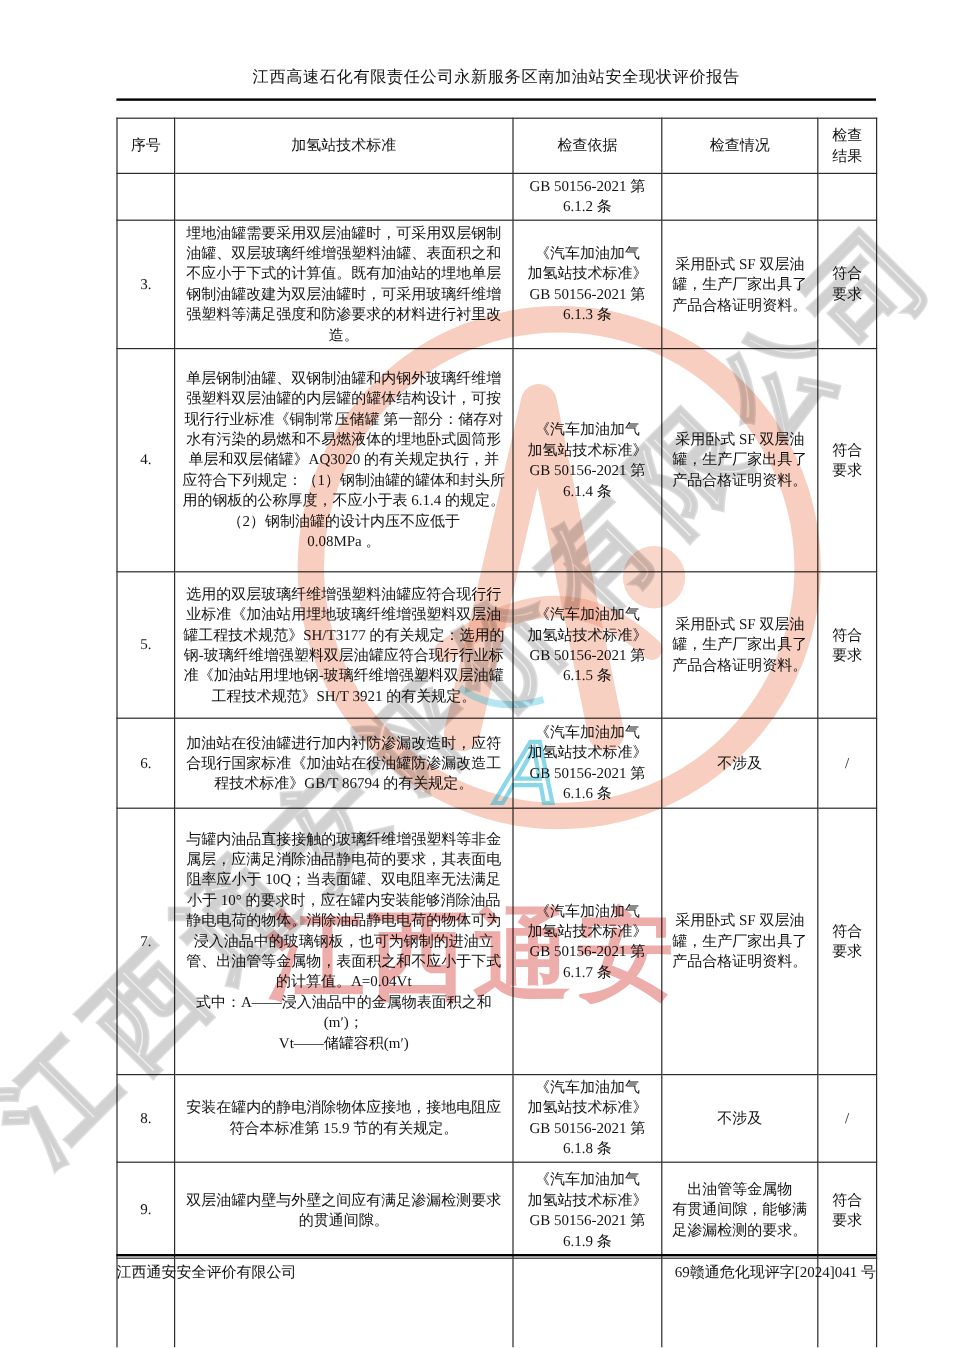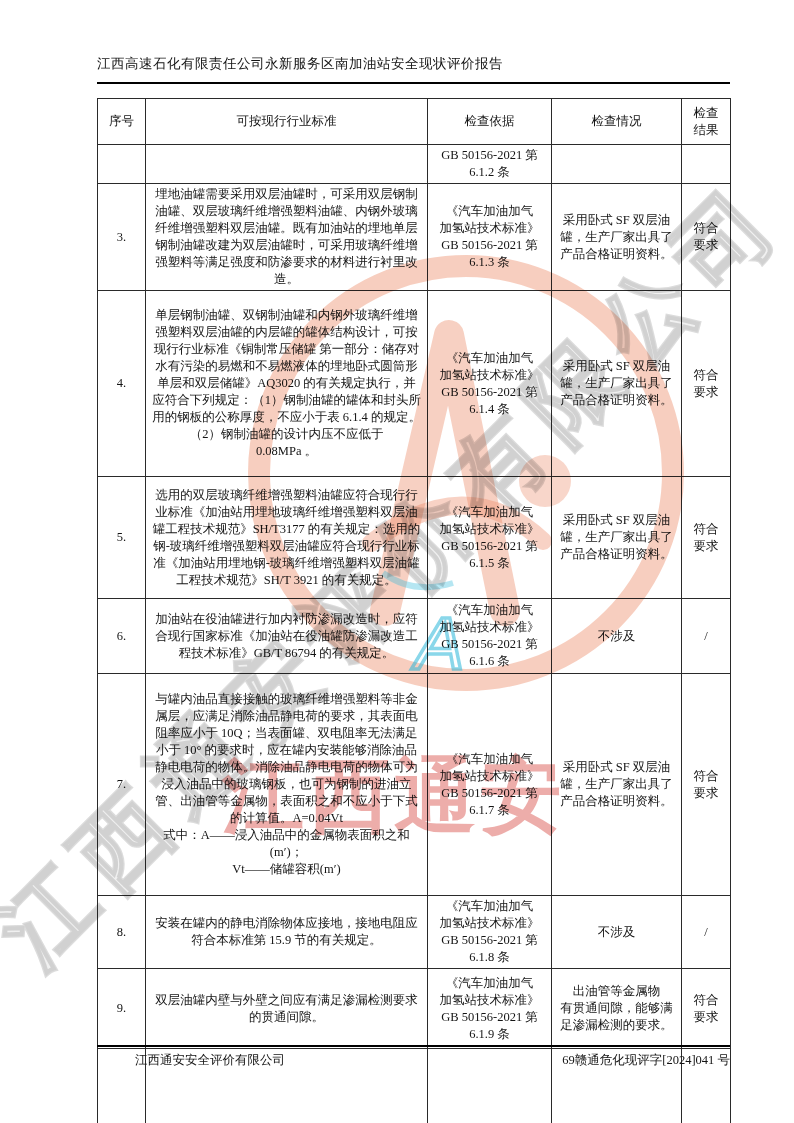--- a/index.html
+++ b/index.html
@@ -4,37 +4,37 @@
 <style>
   * { box-sizing: border-box; margin: 0; padding: 0; }
   html, body { width: 794px; }
   body { font-family: "Liberation Serif", "DejaVu Serif", serif; }
   .page {
     position: relative; width: 794px; height: 1123px;
     background: #ffffff; overflow: hidden; color: #141414;
   }
   .content { position: absolute; left: 97px; top: 55px; width: 633px; z-index: 1; }
   .doc-title {
-    font-size: 13.5px; letter-spacing: 0.5px;
+    text-align: center; font-size: 13.5px; letter-spacing: 0.5px;
     padding-bottom: 9px; border-bottom: 2px solid #000; white-space: nowrap;
   }
   table.insp {
     width: 100%; border-collapse: collapse; table-layout: fixed; margin-top: 14px;
   }
   table.insp th, table.insp td {
     border: 1.5px solid #2a2a2a; vertical-align: middle; text-align: center;
     font-weight: normal; font-size: 12.5px; line-height: 17px;
     white-space: pre-line; padding: 2px 5px; overflow: hidden;
   }
   .footer {
     position: absolute; left: 97px; top: 1045px; width: 633px; z-index: 1;
     border-top: 2px solid #000; padding-top: 5px; font-size: 12.5px;
     display: flex; align-items: baseline;
   }
-  .footer .f-left  { flex: 0 0 auto; margin-left: 38px; }
+  .footer .f-left  { flex: 0 0 auto; }
   .footer .f-page  { flex: 1 1 auto; text-align: right; }
   .footer .f-right { flex: 0 0 auto; }
 
   
   .wm { position: absolute; pointer-events: none; mix-blend-mode: multiply; z-index: 2; }
   .wm-logo { left: 233px; top: 243px; width: 466px; height: 466px; }
   .wm-diag {
     left: -28px; top: 905px; transform: rotate(-45deg); transform-origin: 0 0;
     font-family: "Liberation Sans", "DejaVu Sans", sans-serif;
     font-size: 92px; font-weight: 700; letter-spacing: 14px; white-space: nowrap;
@@ -60,39 +60,39 @@
       <colgroup>
         <col style="width:48px">
           <col style="width:282px">
           <col style="width:124px">
           <col style="width:130px">
           <col style="width:49px">
       </colgroup>
       <thead>
         <tr style="height:46px">
           <th>序号</th>
-          <th>可按现行行业标准</th>
+          <th>加氢站技术标准</th>
           <th>检查依据</th>
           <th>检查情况</th>
           <th>检查
 结果</th>
         </tr>
       </thead>
       <tbody>
         <tr style="height:38px">
           <td></td>
           <td></td>
           <td>GB 50156-2021 第
 6.1.2 条</td>
           <td></td>
           <td></td>
         </tr>
         <tr style="height:104px">
           <td>3.</td>
-          <td>埋地油罐需要采用双层油罐时，可采用双层钢制油罐、双层玻璃纤维增强塑料油罐、内钢外玻璃纤维增强塑料双层油罐。既有加油站的埋地单层钢制油罐改建为双层油罐时，可采用玻璃纤维增强塑料等满足强度和防渗要求的材料进行衬里改造。</td>
+          <td>埋地油罐需要采用双层油罐时，可采用双层钢制油罐、双层玻璃纤维增强塑料油罐、表面积之和不应小于下式的计算值。既有加油站的埋地单层钢制油罐改建为双层油罐时，可采用玻璃纤维增强塑料等满足强度和防渗要求的材料进行衬里改造。</td>
           <td>《汽车加油加气
 加氢站技术标准》
 GB 50156-2021 第
 6.1.3 条</td>
           <td>采用卧式 SF 双层油
 罐，生产厂家出具了
 产品合格证明资料。</td>
           <td>符合
 要求</td>
         </tr>

